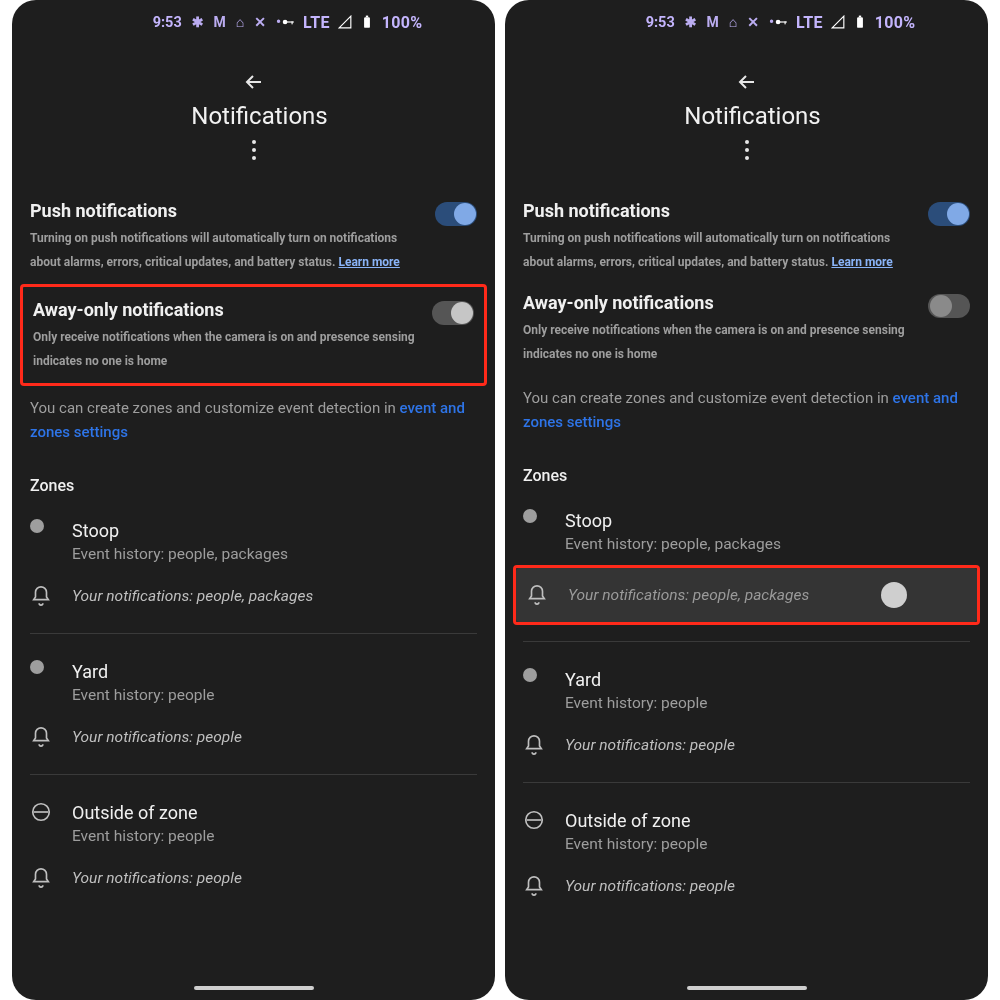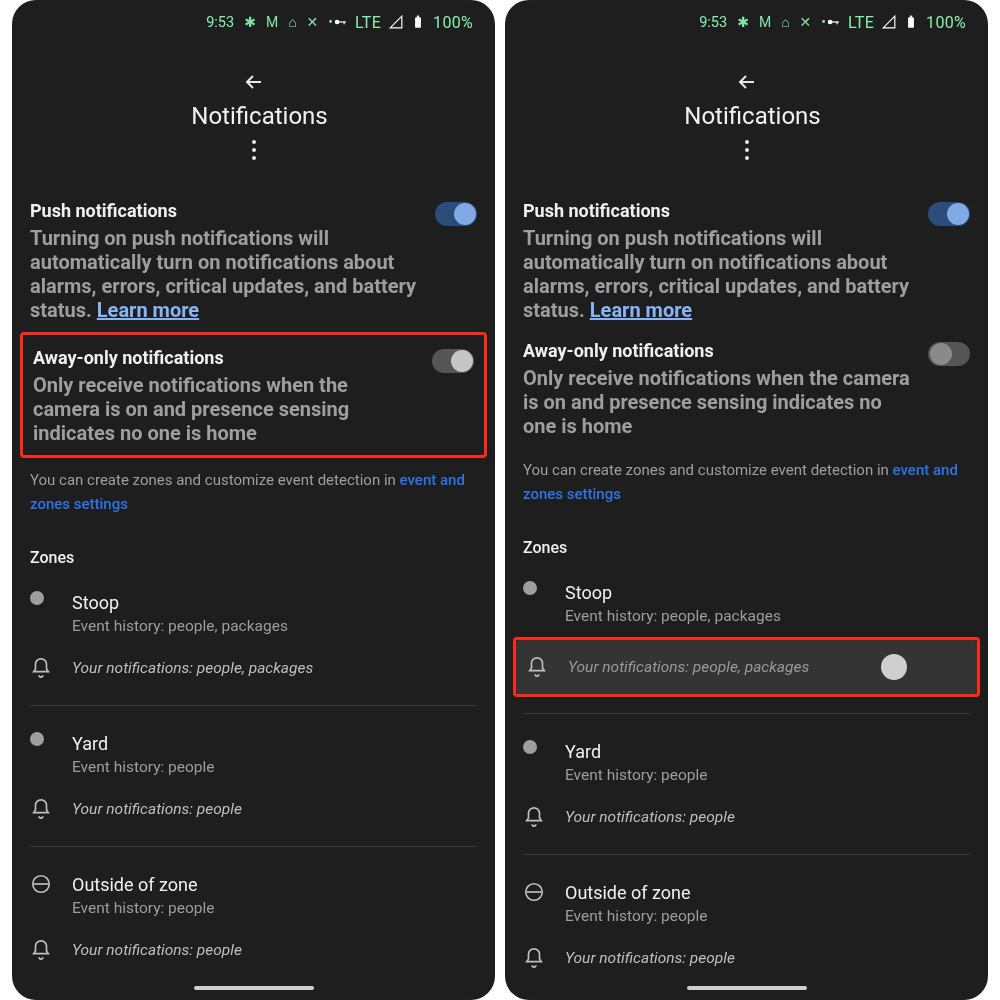--- a/index.html
+++ b/index.html
@@ -21,25 +21,25 @@
     position: relative;
     overflow: hidden;
     display: flex;
     flex-direction: column;
   }
   
   .status-bar {
     height: 44px;
     display: flex;
     align-items: center;
-    justify-content: flex-end;
+    justify-content: center;
     padding: 0 22px 0 90px;
     font-size: 14.5px;
-    font-weight: 400;
-    color: #86efac;
+    font-weight: 700;
+    color: #c4b5fd;
   }
   .status-left { display: flex; align-items: center; gap: 10px; }
   .status-left .glyph { font-size: 14px; opacity: .95; }
   .status-right { display: flex; align-items: center; gap: 8px; font-size: 16px; letter-spacing: .3px;}
   .status-right svg { width: 14px; height: 14px; display: block; }
   
   .app-bar {
     display: flex;
     align-items: center;
     padding: 18px 18px 22px 18px;
@@ -51,21 +51,21 @@
   .more-btn .dot { width:4px; height:4px; border-radius:50%; background:#e7e7e7; }
   
   .content { padding: 0 18px 0 18px; overflow: hidden; }
   .setting {
     display: flex;
     align-items: flex-start;
     padding: 6px 0 10px 0;
   }
   .setting-text { flex: 1; padding-right: 14px; font-weight: bold; }
   .setting-title { font-size: 18px; color: #f0f0f0; line-height: 26px; }
-  .setting-desc { font-size: 20px; color: #9e9e9e; line-height: 24px; margin-top: 2px; }
+  .setting-desc { font-size: 12px; color: #9e9e9e; line-height: 24px; margin-top: 2px; }
   .setting-desc a, .link { color: #8ab4f8; text-decoration: underline; }
   
   .toggle {
     position: relative;
     width: 42px; height: 24px;
     border-radius: 12px;
     background: #555;
     margin-top: 4px;
     flex: none;
   }

